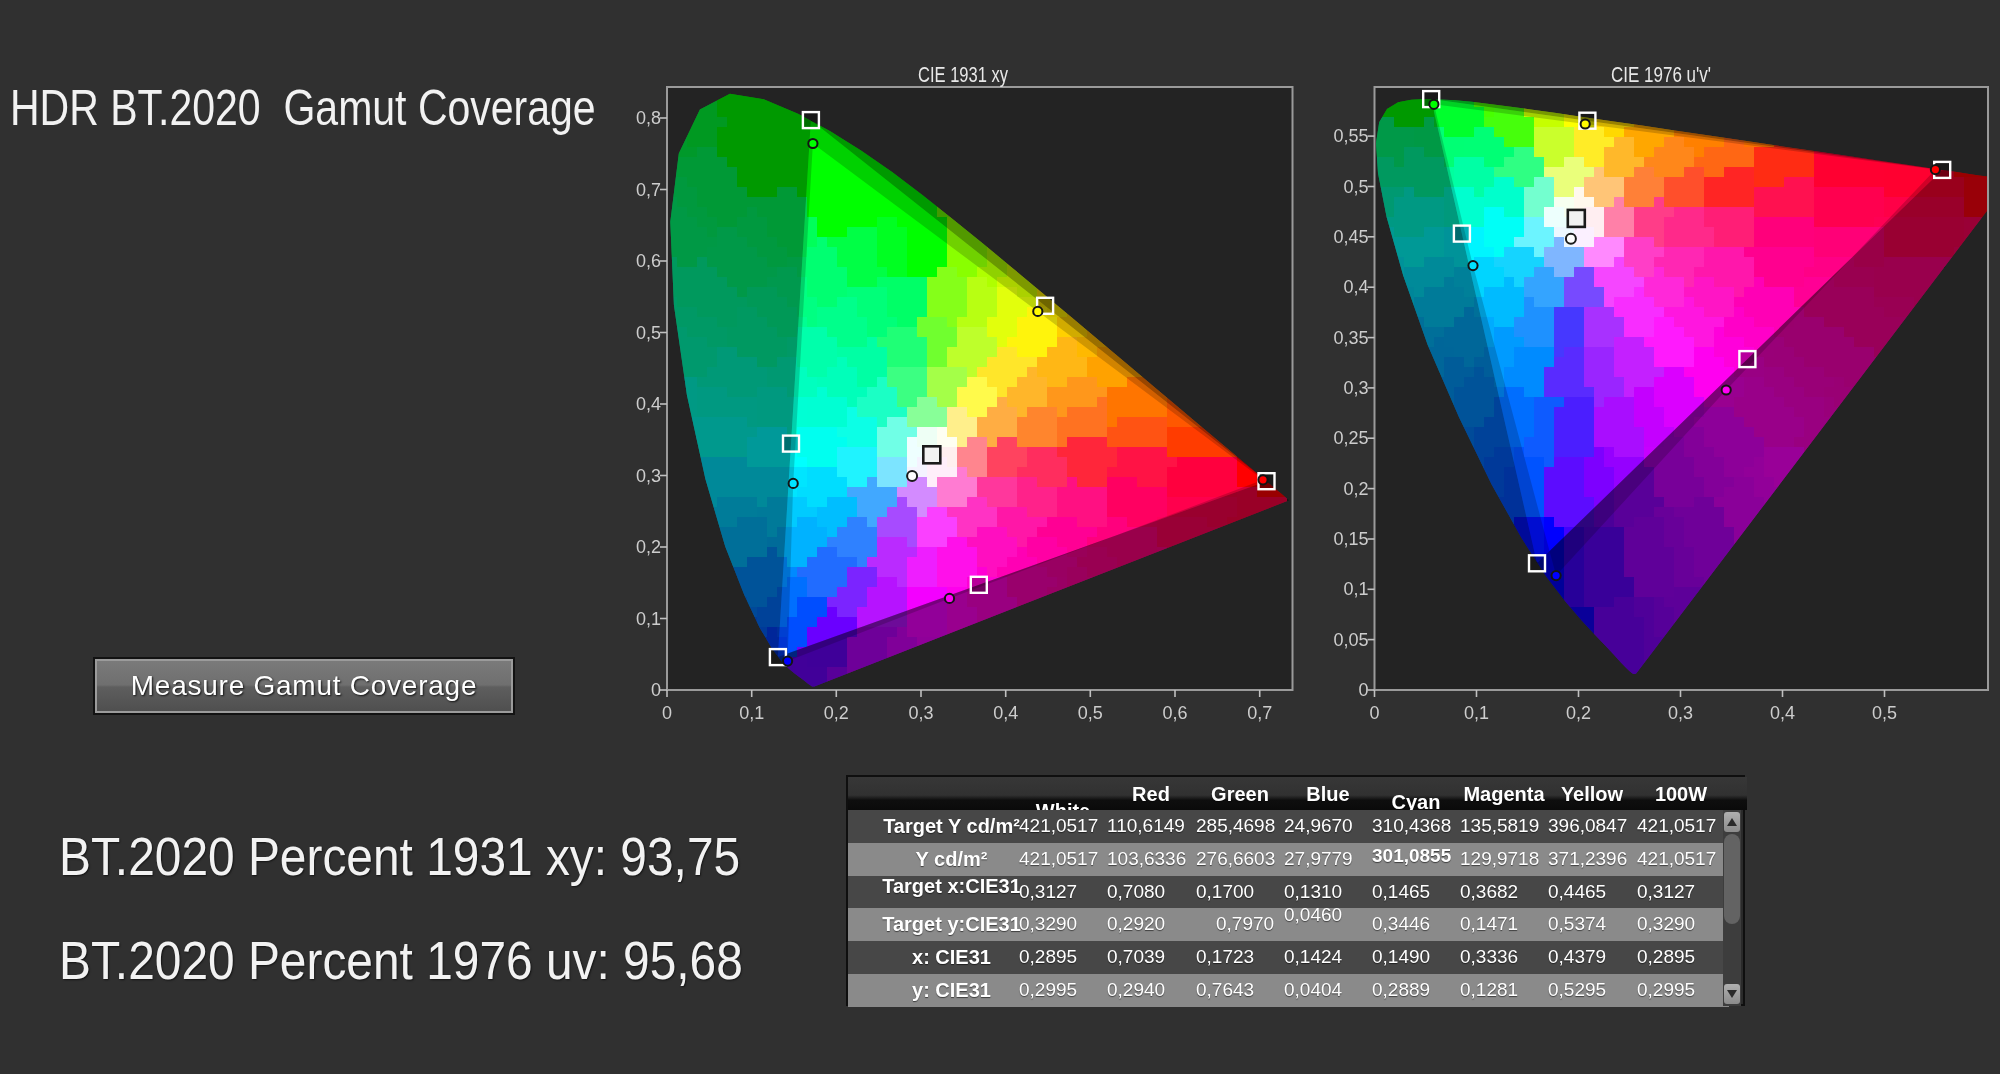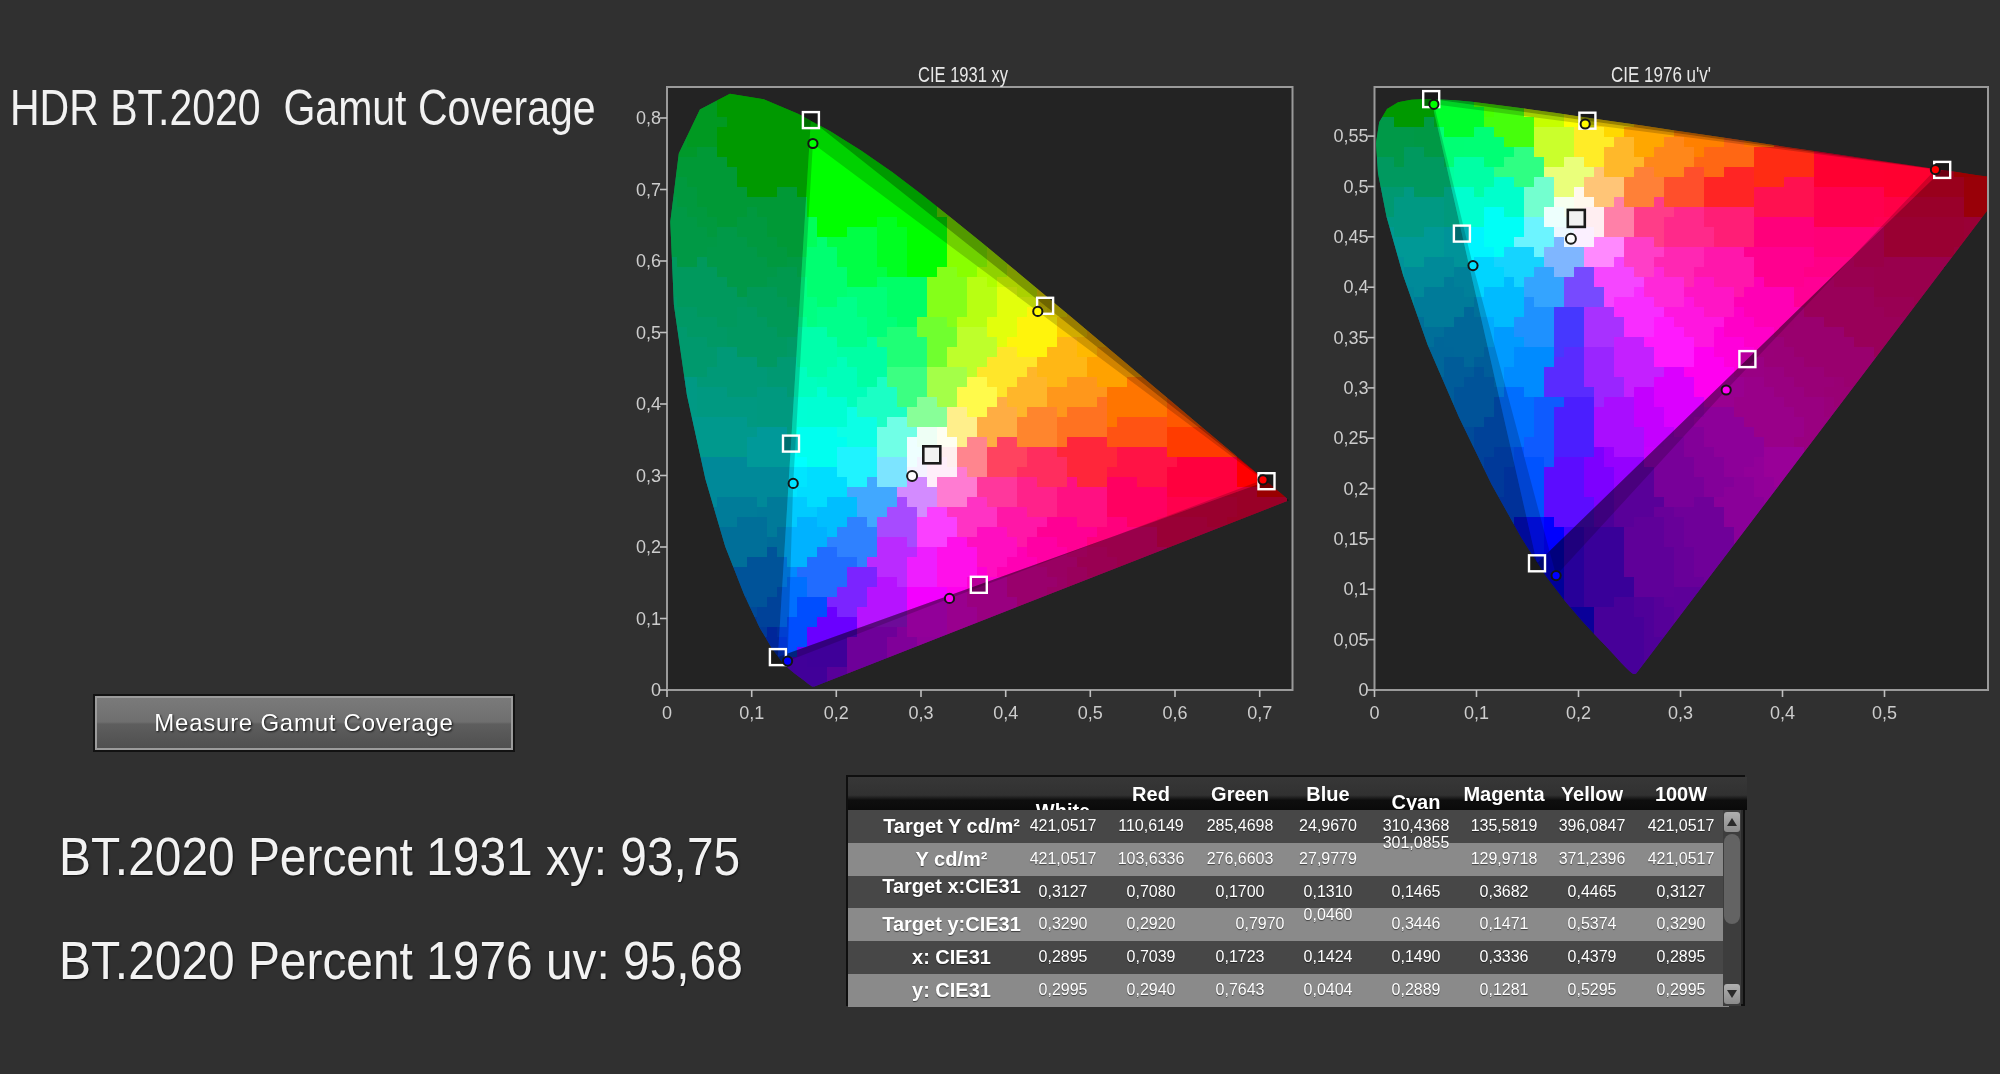--- a/index.html
+++ b/index.html
@@ -1,24 +1,24 @@
 <!DOCTYPE html>
 <html><head><meta charset="utf-8"><style>
 html,body{margin:0;padding:0;background:#303030;width:2000px;height:1074px;overflow:hidden;}
 body{font-family:"Liberation Sans", sans-serif;position:relative;}
 #title{position:absolute;left:10px;top:79px;font-size:50px;color:#f2f2f2;white-space:pre;transform:scaleX(0.82);transform-origin:left;}
 #btn{position:absolute;left:93px;top:657px;width:418px;height:54px;border:2px solid #121212;
  background:linear-gradient(#7b7b7b,#6f6f6f 48%,#5e5e5e 52%,#4e4e4e);box-shadow:inset 0 0 0 2px #9b9b9b;
- color:#fff;font-size:24px;letter-spacing:0.75px;text-align:center;line-height:54px;text-shadow:1px 1px 2px rgba(0,0,0,0.8);margin-top:37px;}
+ color:#fff;font-size:28px;letter-spacing:0.75px;text-align:center;line-height:54px;text-shadow:1px 1px 2px rgba(0,0,0,0.8);}
 .pct{position:absolute;left:59px;font-size:53px;color:#f2f2f2;transform:scaleX(0.903);transform-origin:left;text-shadow:1px 1px 2px rgba(0,0,0,0.6);}
 #tbl{position:absolute;left:846px;top:775px;width:899px;height:231px;background:#2a2a2a;border:2px solid #0f0f0f;box-sizing:border-box;}
 .th,.td,.tl{position:absolute;color:#fff;font-size:20px;text-shadow:0 1px 1px rgba(0,0,0,0.55);}
 .th{font-weight:bold;text-align:center;}
 .tl{font-weight:bold;text-align:center;}
-.td{text-align:center;font-size:16px;}
+.td{text-align:left;font-size:19px;}
 </style></head><body>
 <svg width="2000" height="1074" style="position:absolute;left:0;top:0">
     <clipPath id="boxA">
       <rect x="667.0" y="87.0" width="625.5" height="603.0"></rect>
     </clipPath>
     <clipPath id="shoeA">
       <path d="M814.4 686.4 L814.3 686.4 L814.2 686.5 L814.0 686.5 L813.7 686.6 L813.5 686.6 L813.1 686.6 L812.7 686.6 L812.1 686.4 L811.2 685.9 L810.0 685.1 L808.3 683.9 L806.2 682.2 L803.4 680.1 L799.6 677.3 L794.9 673.8 L788.9 668.8 L781.7 661.5 L772.1 648.7 L759.8 627.9 L744.3 595.1 L725.2 546.5 L705.4 479.1 L686.9 394.9 L673.9 305.0 L670.3 221.8 L678.8 153.6 L699.9 109.4 L729.9 93.8 L763.7 99.3 L798.0 113.8 L830.3 131.2 L861.4 150.7 L892.1 172.1 L922.4 195.0 L952.6 218.9 L982.9 243.5 L1013.0 268.4 L1043.0 293.4 L1072.4 318.1 L1100.9 342.1 L1128.3 365.1 L1154.0 386.7 L1177.5 406.5 L1197.9 423.7 L1215.8 438.7 L1230.7 451.2 L1242.8 461.4 L1252.5 469.6 L1260.2 476.0 L1266.4 481.2 L1271.5 485.6 L1275.8 489.2 L1279.2 491.9 L1281.7 494.1 L1283.7 495.7 L1285.1 496.9 L1286.0 497.7 L1286.8 498.4 L1287.4 498.9 L1288.0 499.4 L1288.5 499.8 L1288.8 500.1 L1289.0 500.2 L1289.1 500.3 Z"></path>
     </clipPath>
     <rect x="667.0" y="87.0" width="625.5" height="603.0" fill="#232323"></rect>
     <g clip-path="url(#boxA)">
@@ -1425,21 +1425,21 @@
     <div class="td" style="left:524px;top:33.0px;width:88px;height:32.8px;line-height:32.8px;">310,4368</div>
     <div class="td" style="left:612px;top:33.0px;width:88px;height:32.8px;line-height:32.8px;">135,5819</div>
     <div class="td" style="left:700px;top:33.0px;width:88px;height:32.8px;line-height:32.8px;">396,0847</div>
     <div class="td" style="left:789px;top:33.0px;width:88px;height:32.8px;line-height:32.8px;">421,0517</div>
     <div style="position:absolute;left:0;top:65.8px;width:881px;height:32.8px;background:#8a8a8a;"></div>
     <div class="tl" style="left:18px;top:65.8px;width:171px;height:32.8px;line-height:32.8px;">Y cd/m²</div>
     <div class="td" style="left:171px;top:65.8px;width:88px;height:32.8px;line-height:32.8px;">421,0517</div>
     <div class="td" style="left:259px;top:65.8px;width:88px;height:32.8px;line-height:32.8px;">103,6336</div>
     <div class="td" style="left:348px;top:65.8px;width:88px;height:32.8px;line-height:32.8px;">276,6603</div>
     <div class="td" style="left:436px;top:65.8px;width:88px;height:32.8px;line-height:32.8px;">27,9779</div>
-    <div class="td" style="left:524px;top:50px;width:88px;height:32.8px;line-height:32.8px;">301,0855</div>
+    <div class="td" style="left:524px;top:63px;width:88px;height:32.8px;line-height:32.8px;font-weight:bold;">301,0855</div>
     <div class="td" style="left:612px;top:65.8px;width:88px;height:32.8px;line-height:32.8px;">129,9718</div>
     <div class="td" style="left:700px;top:65.8px;width:88px;height:32.8px;line-height:32.8px;">371,2396</div>
     <div class="td" style="left:789px;top:65.8px;width:88px;height:32.8px;line-height:32.8px;">421,0517</div>
     <div style="position:absolute;left:0;top:98.6px;width:881px;height:32.8px;background:#474747;"></div>
     <div class="tl" style="left:18px;top:93px;width:171px;height:32.8px;line-height:32.8px;">Target x:CIE31</div>
     <div class="td" style="left:171px;top:98.6px;width:88px;height:32.8px;line-height:32.8px;">0,3127</div>
     <div class="td" style="left:259px;top:98.6px;width:88px;height:32.8px;line-height:32.8px;">0,7080</div>
     <div class="td" style="left:348px;top:98.6px;width:88px;height:32.8px;line-height:32.8px;">0,1700</div>
     <div class="td" style="left:436px;top:98.6px;width:88px;height:32.8px;line-height:32.8px;">0,1310</div>
     <div class="td" style="left:524px;top:98.6px;width:88px;height:32.8px;line-height:32.8px;">0,1465</div>

